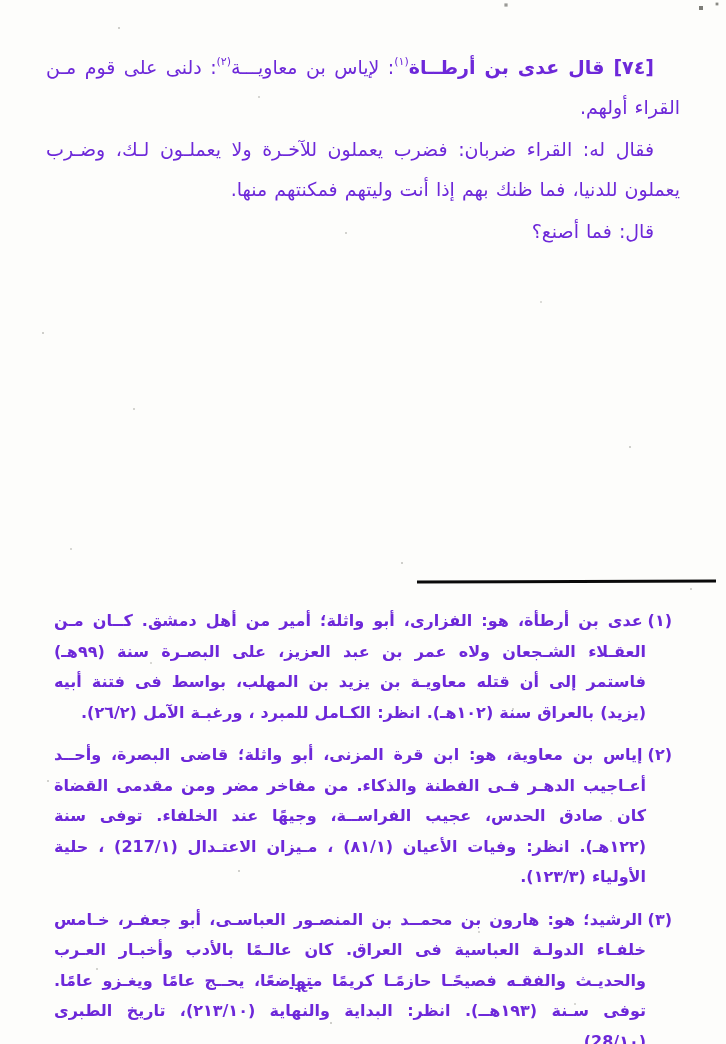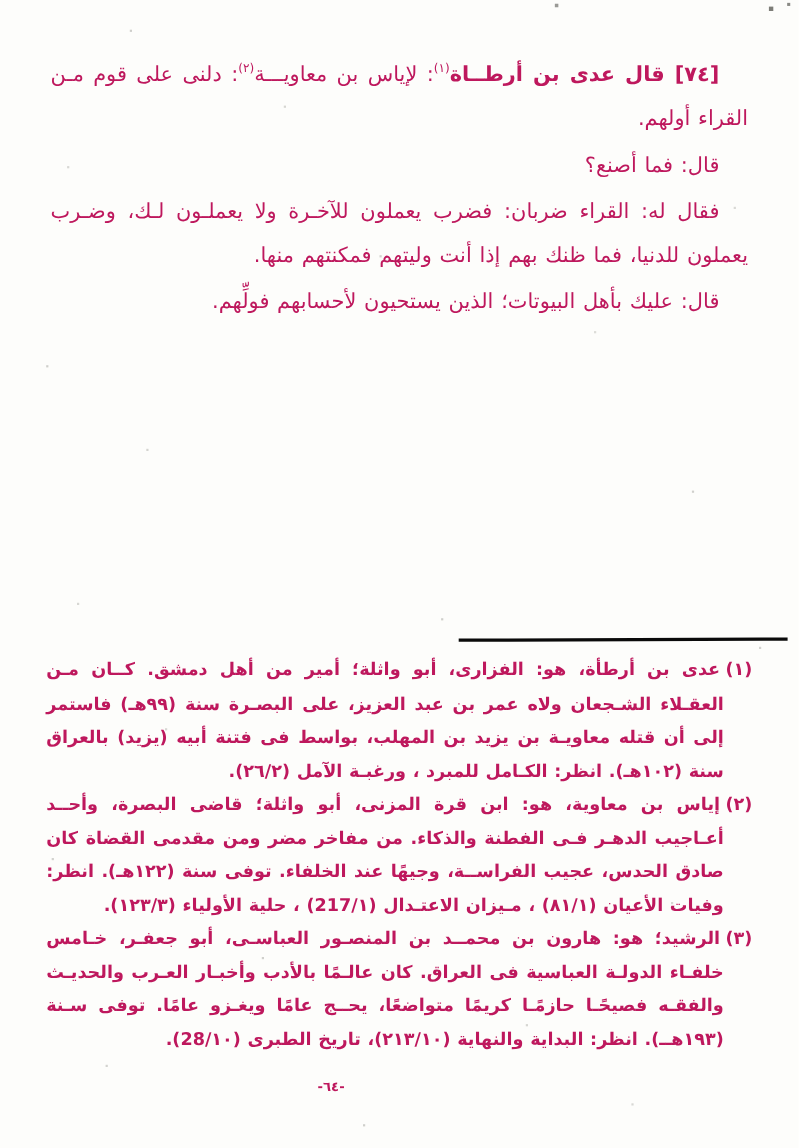--- a/index.html
+++ b/index.html
@@ -1,21 +1,21 @@
 <!DOCTYPE html>
 <html dir="rtl" lang="ar"><head>
 <meta charset="utf-8">
 <style>
   html, body { margin: 0; padding: 0; }
   .page {
     position: relative;
     width: 726px;
     height: 1044px;
     background: #fdfdfb;
-    color: #be185d;
+    color: #6d28d9;
     font-family: "DejaVu Sans", sans-serif;
     direction: rtl;
     overflow: hidden;
   }
   
   .body-text {
     position: absolute;
     top: 42px;
     right: 46px;
     width: 634px;
@@ -45,21 +45,21 @@
     transform: rotate(-0.2deg);
   }
   
   .footnotes {
     position: absolute;
     top: 594px;
     right: 42px;
     width: 642px;
   }
   .footnote {
-    margin: 0;
+    margin: 12px;
     font-size: 16px;
     line-height: 30.5px;
     font-weight: bold;
     text-align: justify;
     padding-right: 26px;
     text-indent: -26px;
     word-spacing: 0.5px;
   }
   .fn-marker { padding-left: 5px; }
   
@@ -94,25 +94,24 @@
 <body>
 
 <div class="page">
 
   <div class="noise"></div>
 
   <main class="body-text">
 
     <p class="para"><span class="b">[٧٤] قال عدى بن أرطــاة</span><span class="sup">(١)</span><span>: لإياس بن معاويـــة</span><span class="sup">(٢)</span><span>: دلنى على قوم مـن القراء أولهم.</span></p>
 
+    <p class="para"><span>فقال له: القراء ضربان: فضرب يعملون للآخـرة ولا يعملـون لـك، وضـرب يعملون للدنيا، فما ظنك بهم إذا أنت وليتهم فمكنتهم منها.</span></p>
+
     <p class="para"><span>قال: فما أصنع؟</span></p>
 
-    <p class="para"><span>فقال له: القراء ضربان: فضرب يعملون للآخـرة ولا يعملـون لـك، وضـرب يعملون للدنيا، فما ظنك بهم إذا أنت وليتهم فمكنتهم منها.</span></p>
-
-    <p class="para"><span>قال: عليك بأهل البيوتات؛ الذين يستحيون لأحسابهم فولِّهم.</span></p>
 
 
 
 
   </main>
 
   <div class="separator"></div>
 
   <section class="footnotes">
 

